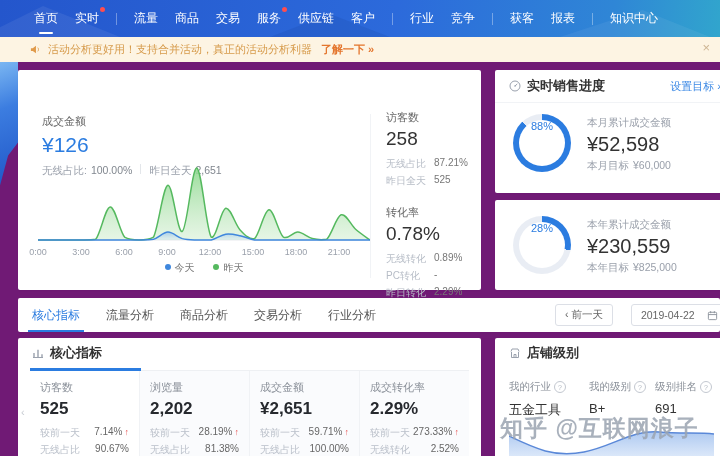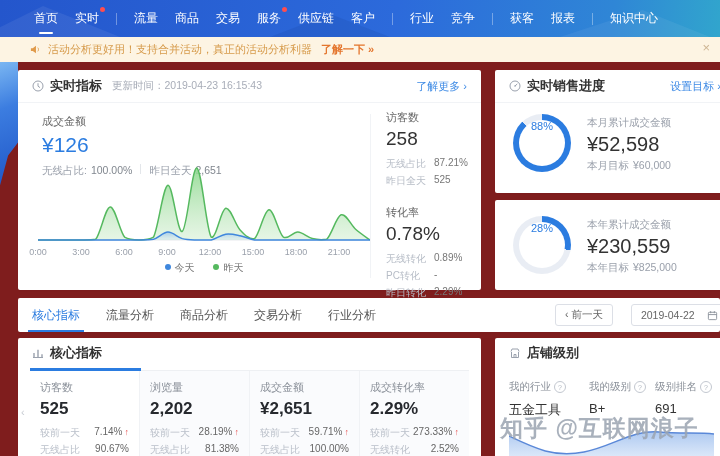--- a/index.html
+++ b/index.html
@@ -1,16 +1,16 @@
 <!DOCTYPE html>
 <html><head>
 <meta charset="utf-8">
 <style>
   html,body{margin:0;padding:0;font-family:"Liberation Sans","DejaVu Sans",sans-serif;}
-  .stage{position:relative;width:720px;height:456px;overflow:hidden;background:#7f1d1d;}
+  .stage{position:relative;width:720px;height:456px;overflow:hidden;background:#701a75;}
 
   
   .topnav{position:absolute;left:0;top:0;width:720px;height:37px;
     background:linear-gradient(95deg,#2456cc 0%,#2c6adb 55%,#2f86d6 85%,#31a5cd 100%);}
   .nav-deco{position:absolute;pointer-events:none;}
   .nav-deco.d1{left:-20px;top:6px;width:140px;height:31px;background:rgba(255,255,255,.07);clip-path:polygon(45% 0,100% 100%,0 100%);}
   .nav-deco.d2{left:270px;top:14px;width:120px;height:23px;background:rgba(10,35,110,.10);clip-path:polygon(50% 0,100% 100%,0 100%);}
   .nav-deco.d3{left:560px;top:10px;width:150px;height:27px;background:rgba(255,255,255,.06);clip-path:polygon(55% 0,100% 100%,0 100%);}
   .nav-items{position:absolute;left:34px;top:0;height:37px;display:flex;align-items:center;gap:17px;}
   .nav-item{color:#fff;font-size:12px;cursor:pointer;position:relative;white-space:nowrap;}
@@ -151,31 +151,20 @@
         </svg>
     </span>
     <span class="banner-text">活动分析更好用！支持合并活动，真正的活动分析利器</span>
     <span class="banner-link">了解一下 »</span>
     <span class="banner-close">×</span>
   </div>
 
   <div class="left-deco"></div>
 
   <div class="panel p-rt">
-    <div class="panel-header">
-      <span class="ph-icon">
-        <svg width="12" height="12" viewBox="0 0 12 12">
-            <circle cx="6" cy="6" r="5" fill="none" stroke="currentColor"></circle>
-            <path d="M6 3.2v3l2 1.4" stroke="currentColor" fill="none"></path>
-          </svg>
-      </span>
-      <span class="ph-title">实时指标</span>
-      <span class="ph-sub">更新时间：2019-04-23 16:15:43</span>
-      <span class="ph-link">了解更多 ›</span>
-    </div>
 
     <div class="rt-amount">
       <div class="rt-label">成交金额</div>
       <div class="rt-big">¥126</div>
       <div class="rt-subrow">
         <span>无线占比:</span>
           <b>100.00%</b>
         <span class="sep"></span>
         <span>昨日全天</span>
           <b>2,651</b>

